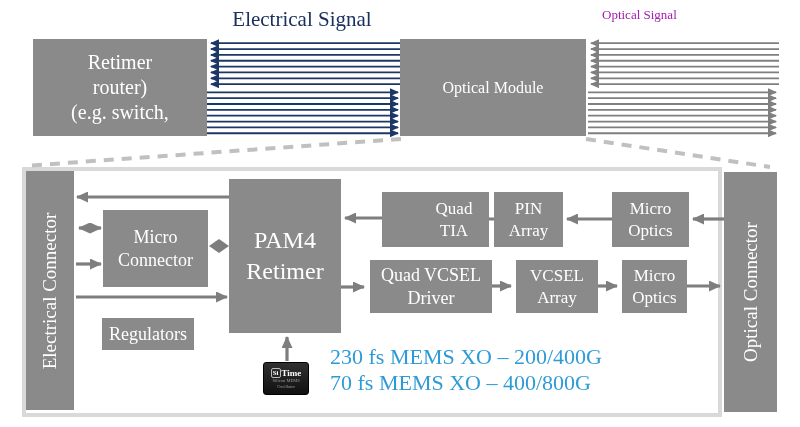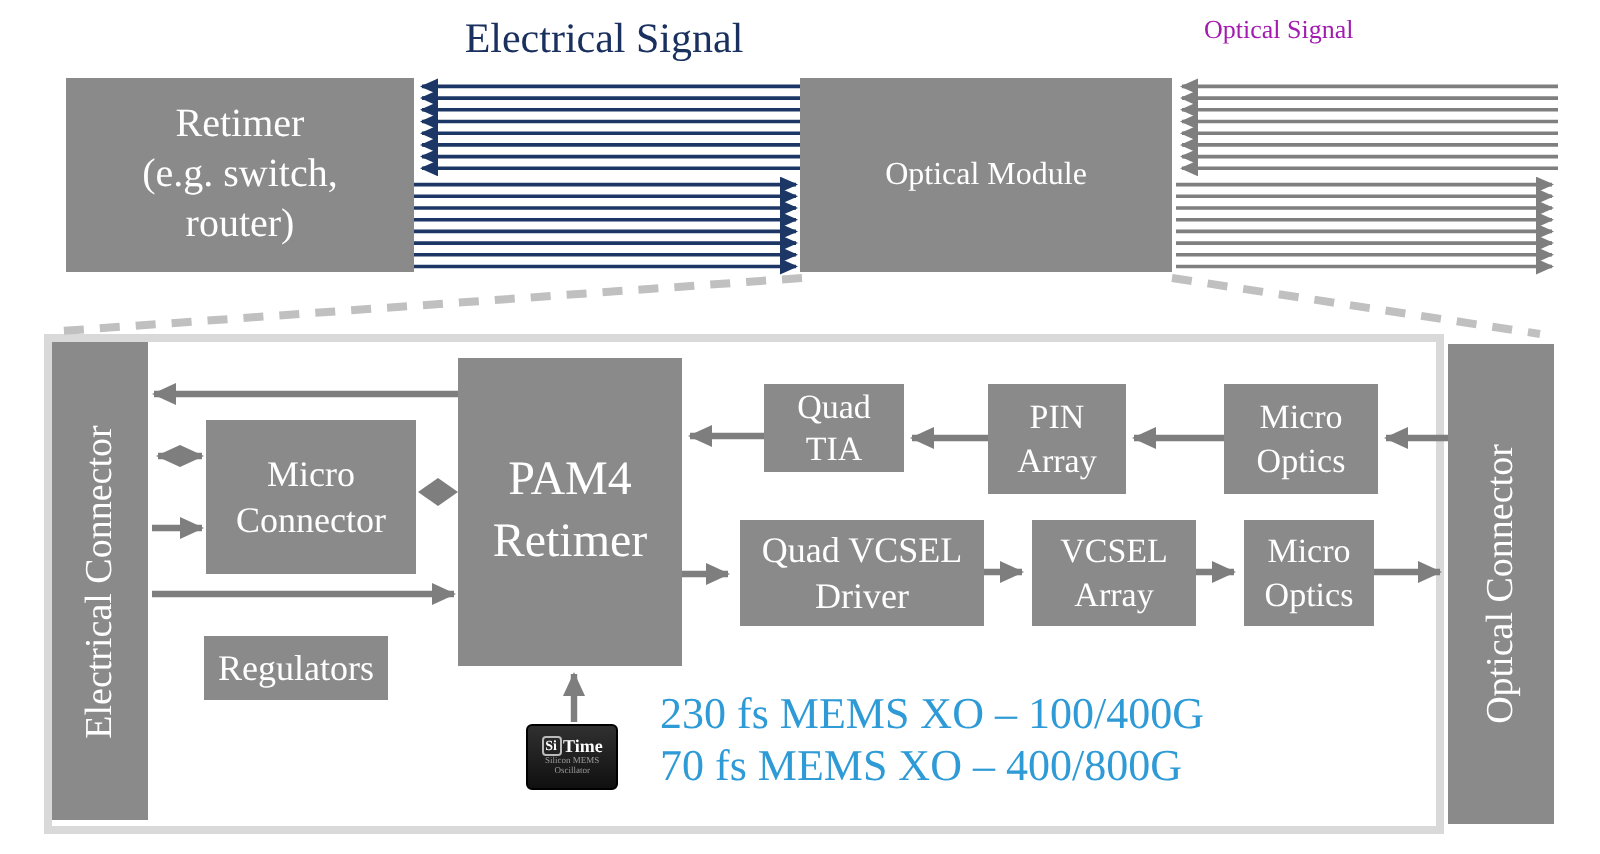--- a/index.html
+++ b/index.html
@@ -28,21 +28,21 @@
   }
   .connector-bar .vtext{
     transform:rotate(-90deg);white-space:nowrap;color:#fff;font-size:19px;
   }
   #elec-connector{left:26px;top:171px;width:48px;height:239px;}
   #opt-connector{left:724px;top:172px;width:53px;height:240px;}
   #micro-controller{left:103px;top:210px;width:105px;height:77px;font-size:18px;}
   #regulators{left:102px;top:318px;width:92px;height:32px;font-size:18px;}
   #pam4{left:229px;top:179px;width:112px;height:154px;font-size:24px;}
   #pam4 .lbl{line-height:1.3;}
-  #quad-tia{left:382px;top:192px;width:70px;height:44px;font-size:17px;}
+  #quad-tia{left:382px;top:192px;width:70px;height:55px;font-size:17px;padding-left:37px;}
   #pin-array{left:494px;top:192px;width:69px;height:55px;font-size:17px;}
   #micro-optics-top{left:612px;top:192px;width:77px;height:55px;font-size:17px;}
   #quad-vcsel{left:370px;top:260px;width:122px;height:53px;font-size:18px;}
   #vcsel-array{left:516px;top:260px;width:82px;height:53px;font-size:17px;}
   #micro-optics-bottom{left:622px;top:260px;width:65px;height:53px;font-size:17px;}
   #svg-layer{position:absolute;left:0;top:0;z-index:2;}
   #sitime-chip{
     position:absolute;left:263px;top:362px;width:46px;height:33px;z-index:3;
     background:linear-gradient(#303030,#101010);
     border:1px solid #000;border-radius:3px;box-sizing:border-box;
@@ -64,22 +64,22 @@
 <body>
 
 <div id="stage">
 
   <div class="abs" id="heading-electrical">Electrical Signal</div>
   <div class="abs" id="heading-optical">Optical Signal</div>
 
   <div class="gbox" id="chipset">
     <div class="lbl">
       <div>Retimer</div>
+      <div>router)</div>
       <div>(e.g. switch,</div>
-      <div>router)</div>
     </div>
   </div>
   <div class="gbox" id="optical-module">
     <div class="lbl">Optical Module</div>
   </div>
 
   <div class="abs" id="outer-box"></div>
 
   <svg id="svg-layer" width="800" height="427">
     <defs>
@@ -224,17 +224,17 @@
 
   <div id="sitime-chip">
     <div class="brand"><span class="si">Si</span><span>Time</span></div>
     <div class="sub">
       <div>Silicon MEMS</div>
       <div>Oscillator</div>
     </div>
   </div>
 
   <div id="annotation">
-    <div>230 fs MEMS XO – 100/400G</div>
+    <div>230 fs MEMS XO – 200/400G</div>
     <div>70 fs MEMS XO – 400/800G</div>
   </div>
 
 </div>
 
 </body></html>

